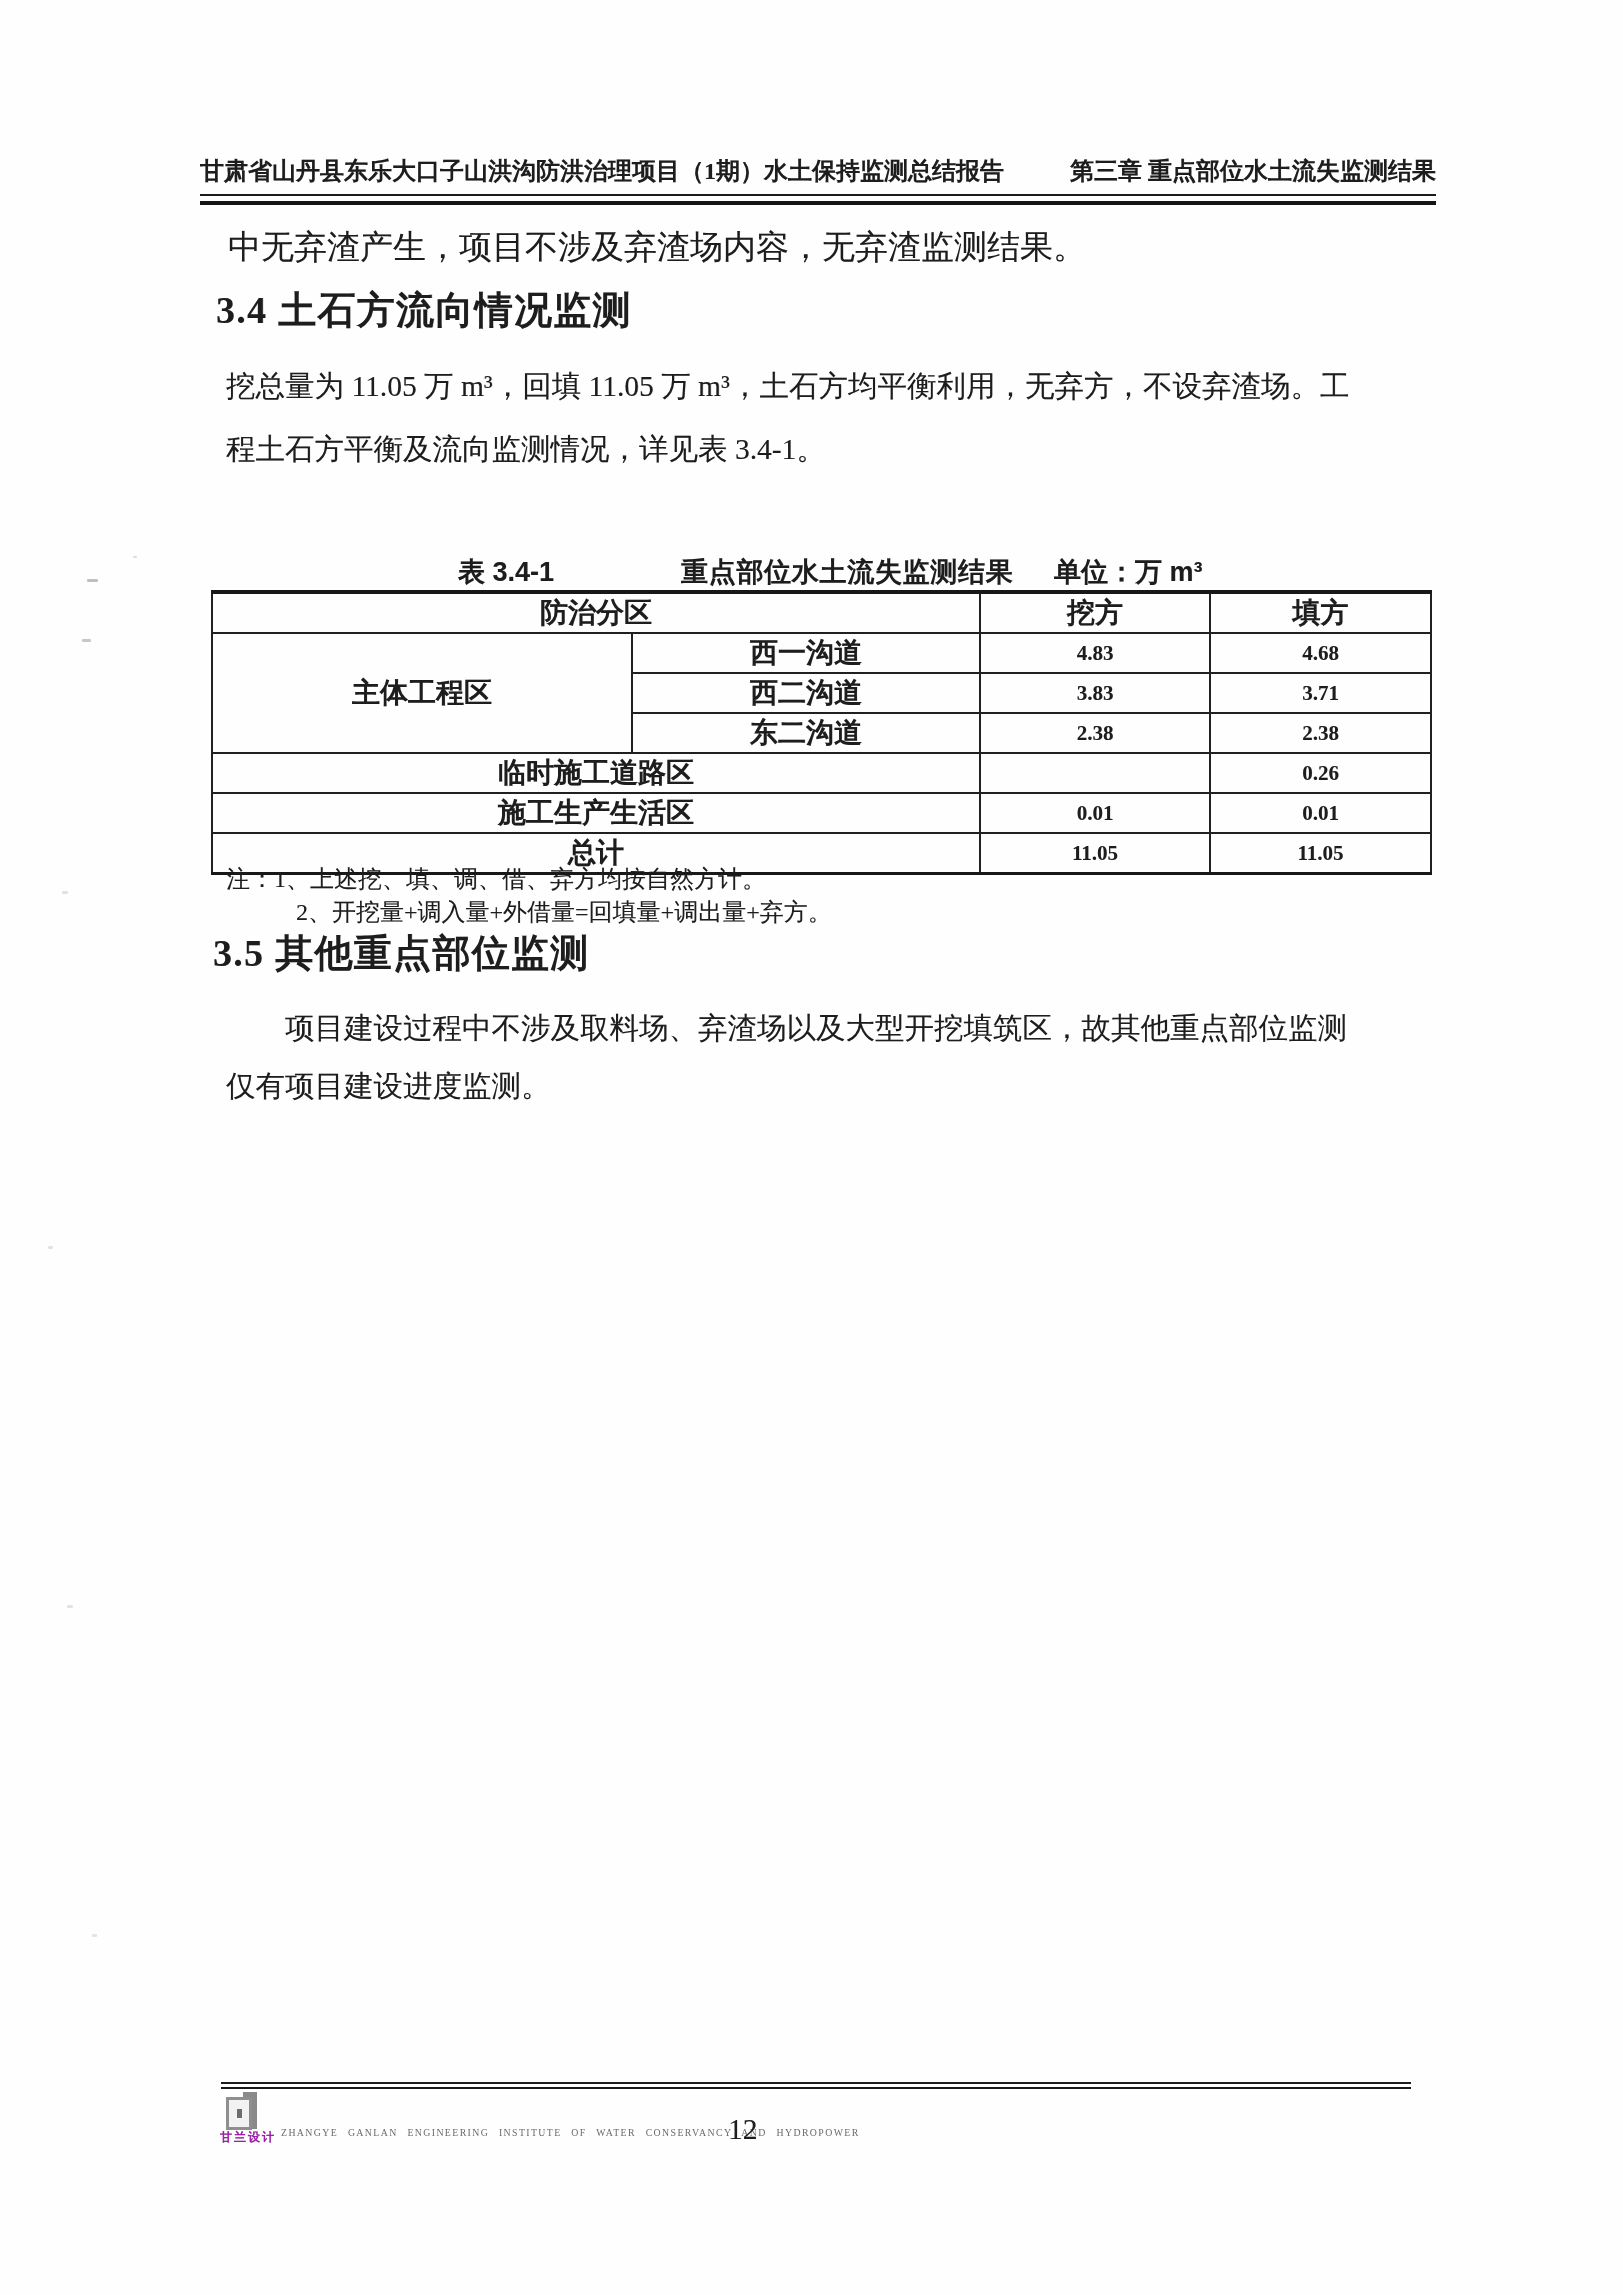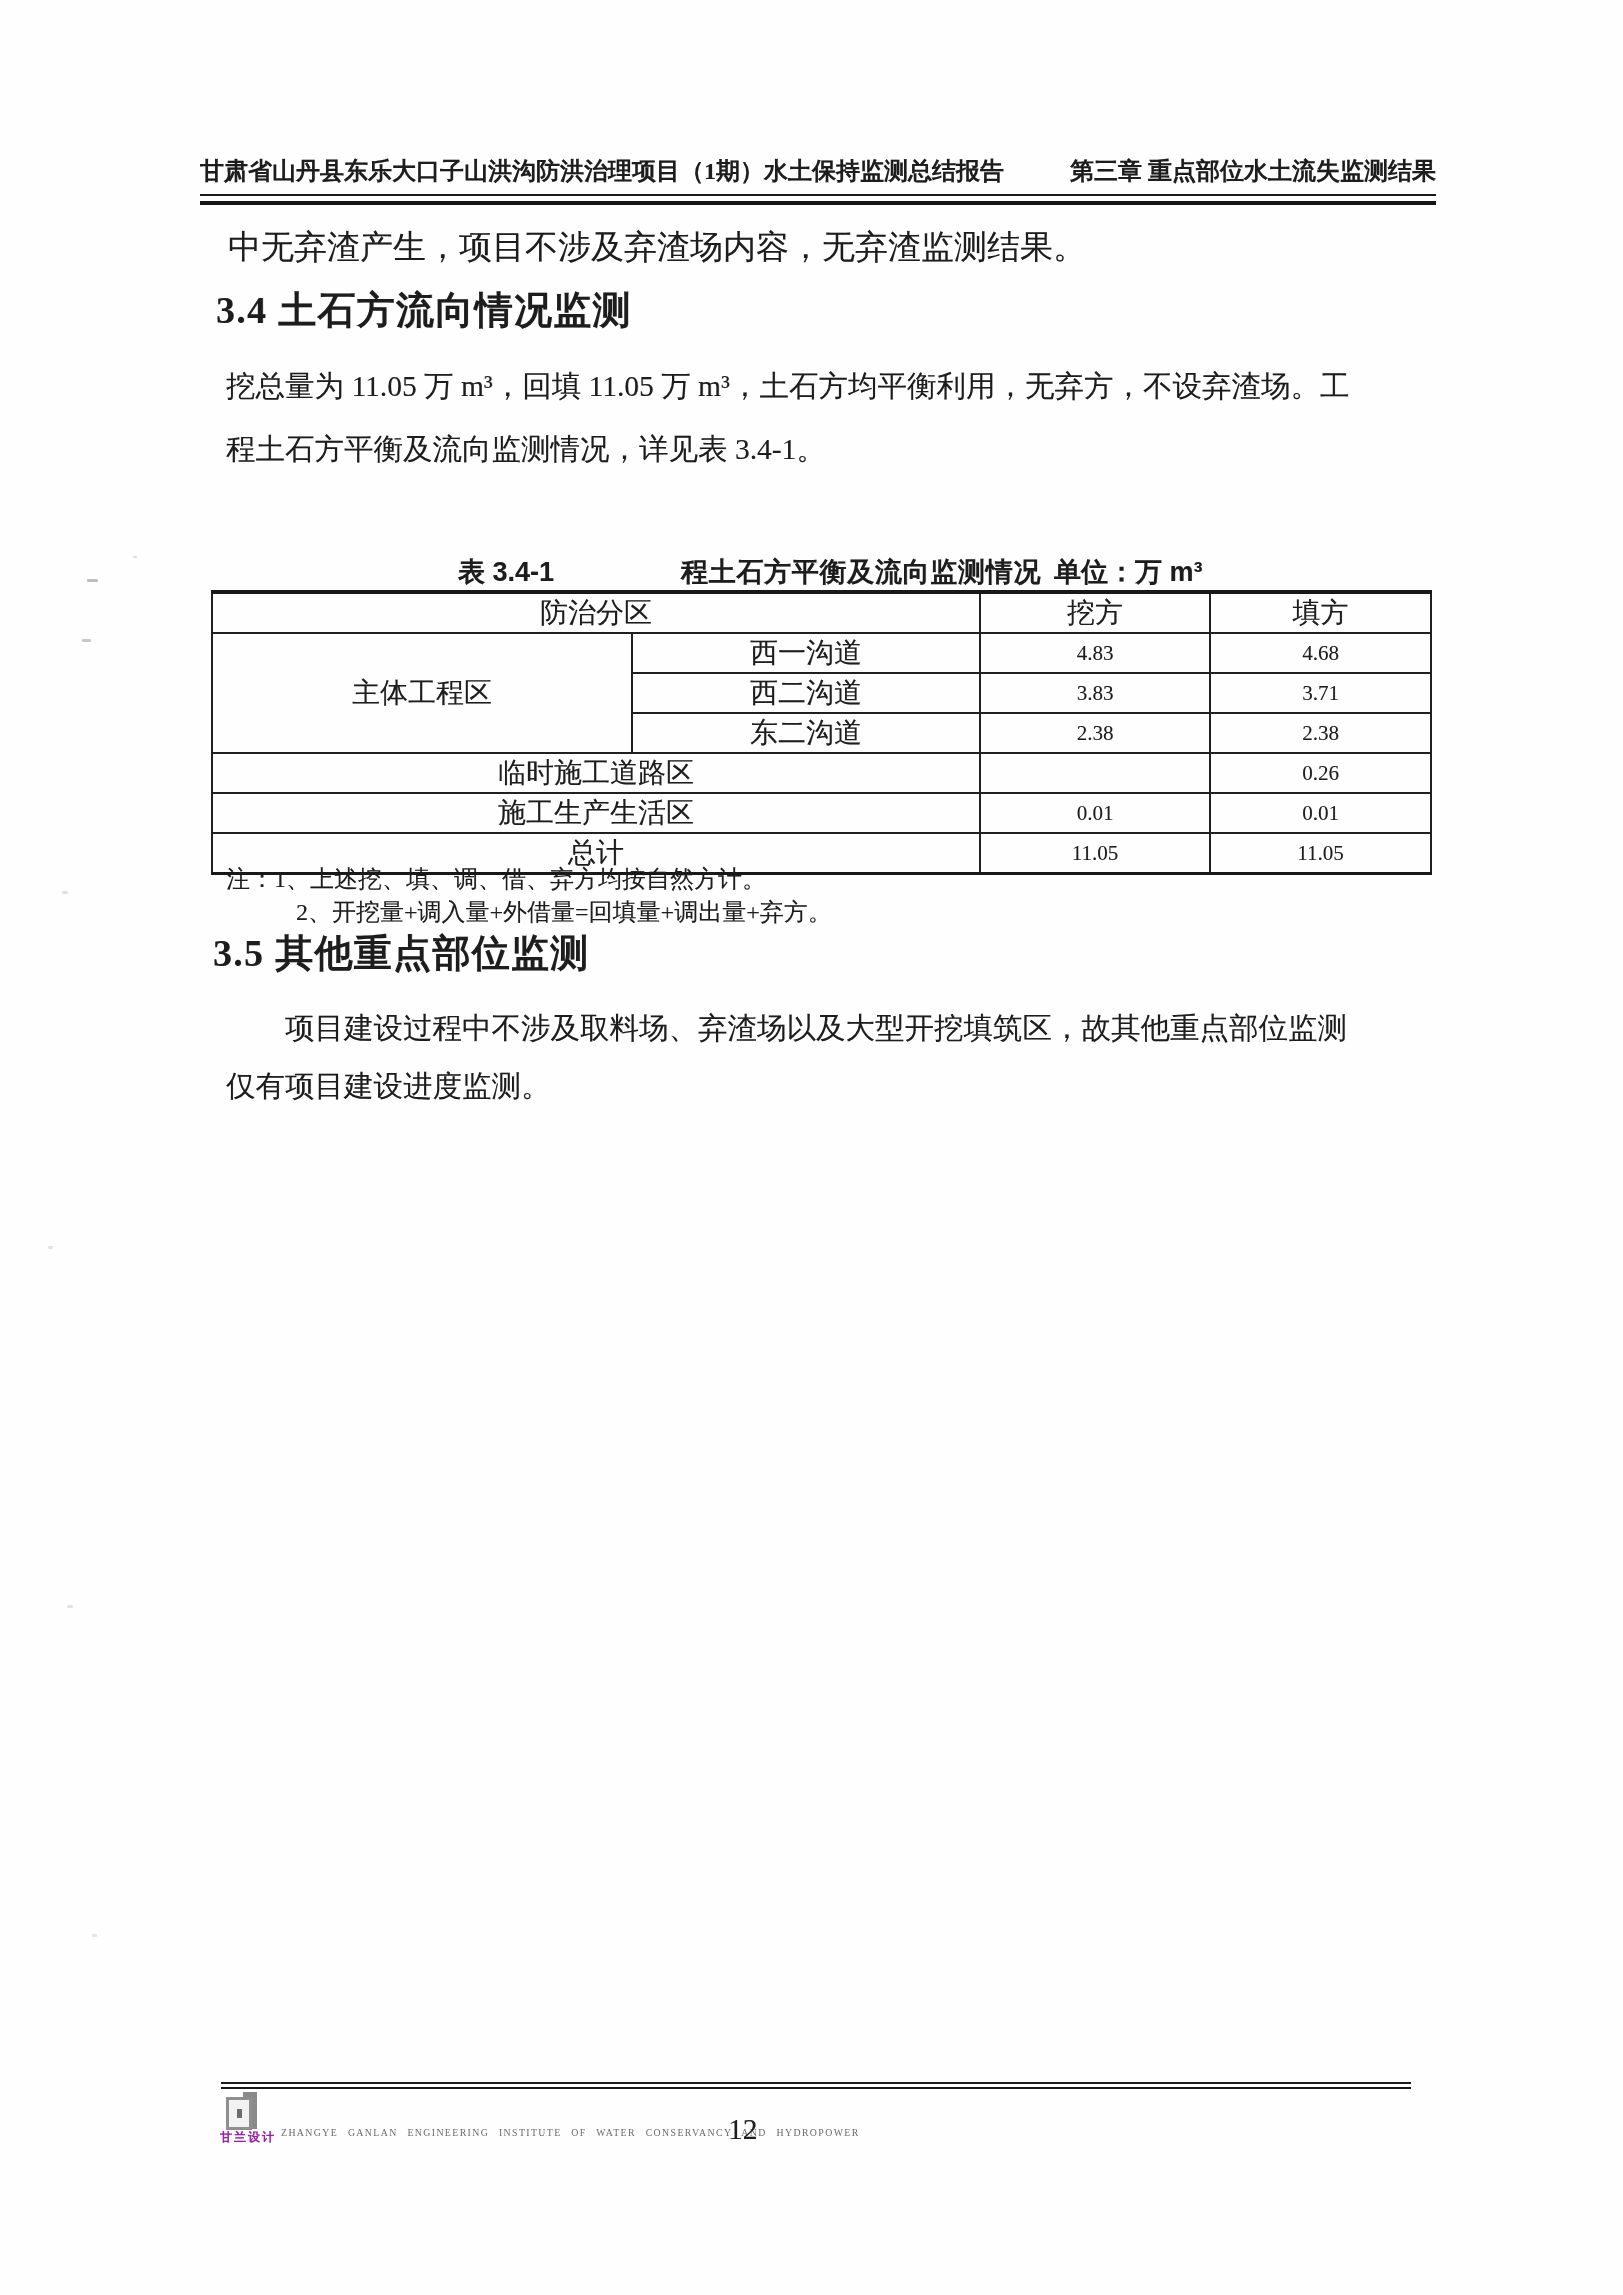--- a/index.html
+++ b/index.html
@@ -44,21 +44,21 @@
   .cap-unit  { left:1054px; }
 
   
   .tbl-wrap { top:590px; left:211px; }
   table.earth {
     border-collapse:collapse; table-layout:fixed; width:1219px;
     font-size:28px;
   }
   table.earth td {
     border:2px solid #202020; text-align:center; vertical-align:middle;
-    padding:0; overflow:hidden;
+    padding:0; overflow:hidden;font-weight:bold;
   }
   table.earth { border:2.6px solid #181818; border-top-width:4.6px; border-bottom-width:3.3px; }
   tr.h-row td { border-bottom-width:2.6px; }
   td.num { font-size:21px; }
 
   
   .note { font-size:24px; line-height:29px; white-space:nowrap; }
   .note1 { top:865px; left:226px; }
   .note2 { top:898px; left:296px; }
 
@@ -97,21 +97,21 @@
   <div class="abs intro cn">中无弃渣产生，项目不涉及弃渣场内容，无弃渣监测结果。</div>
 
   <div class="abs h2 h34 cn">3.4 土石方流向情况监测</div>
   <div class="abs para p34 cn">
     <div class="line">挖总量为 11.05 万 m³，回填 11.05 万 m³，土石方均平衡利用，无弃方，不设弃渣场。工</div>
     <div class="line">程土石方平衡及流向监测情况，详见表 3.4-1。</div>
   </div>
 
   <div class="abs caption cn">
     <span class="cap-label">表 3.4-1</span>
-    <span class="cap-title">程土石方平衡及流向监测情况</span>
+    <span class="cap-title">重点部位水土流失监测结果</span>
     <span class="cap-unit">单位：万 m³</span>
   </div>
 
   <div class="abs tbl-wrap">
     <table class="earth cn">
       <colgroup>
           <col style="width:420px">
           <col style="width:348px">
           <col style="width:230px">
           <col style="width:221px">

